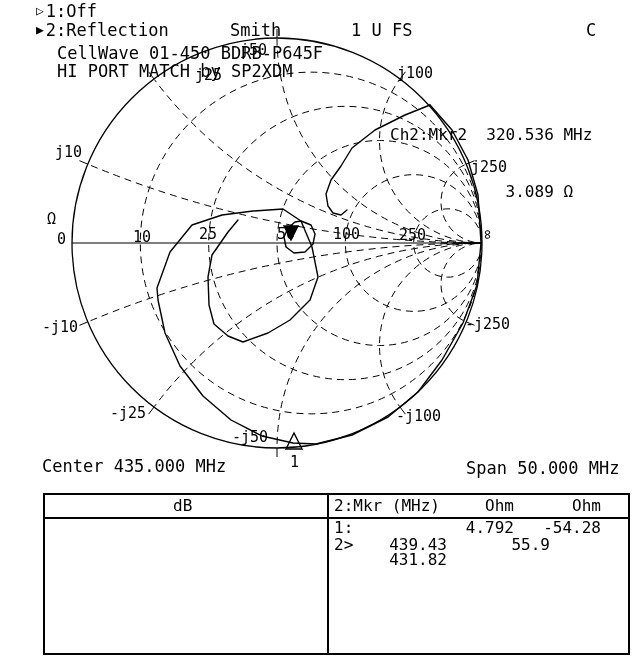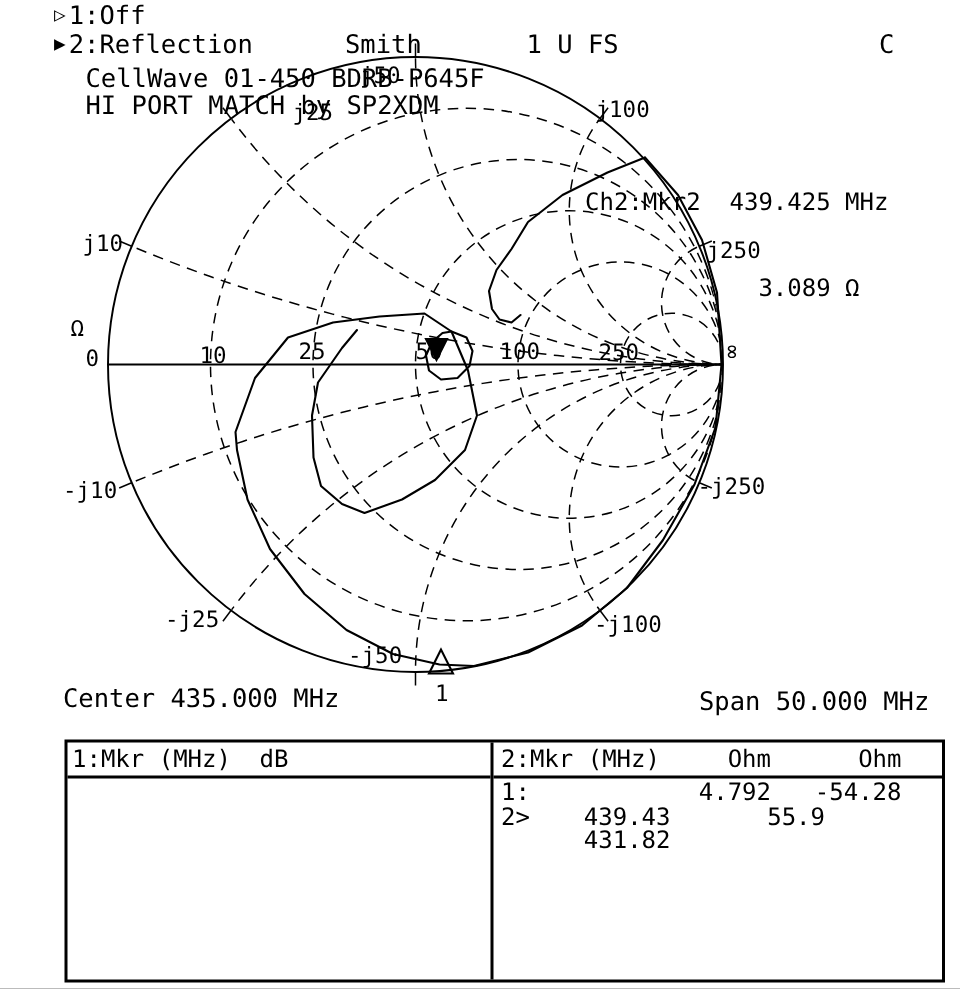--- a/index.html
+++ b/index.html
@@ -82,50 +82,49 @@
       <polyline points="430,105 452,130 468,160 478,195 481,243 477,285 463,323 442,360 418,392 388,417 352,435 316,444 293,443 262,436 231,420 203,396 180,366 165,333 158,300 157,288 170,252 192,225 222,215 253,211 283,209 301,221 312,247 318,277 310,300 290,320 268,333 243,342 228,336 214,324 209,305 208,277 212,255 228,232 238,220" fill="none" stroke="#000" stroke-width="1.4" stroke-linejoin="round" stroke-linecap="round"></polyline>
       <polyline points="430,105 405,115 375,130 352,148 341,166 331,180 326,194 328,206 333,213 341,215 347,210" fill="none" stroke="#000" stroke-width="1.4" stroke-linejoin="round" stroke-linecap="round"></polyline>
       <polyline points="301,221 311,225 315,234 313,244 305,252 294,253 286,247 284,237 288,228 295,222 301,221" fill="none" stroke="#000" stroke-width="1.4" stroke-linejoin="round" stroke-linecap="round"></polyline>
       <polygon points="284,226 298,226 291,240" fill="#000" stroke="#000" stroke-width="1.4"></polygon>
       <polygon points="294,433 286,449 302,449" fill="none" stroke="#000" stroke-width="1.4"></polygon>
       <text x="290" y="467" font-size="15">1</text>
     </svg>
   <div id="chart-labels">
       <div class="clabel" style="left: 240px; top: 43px;">j50</div>
       <div class="clabel" style="left: 195px; top: 68px;">j25</div>
-      <div class="clabel" style="left: 55px; top: 155px;">j10</div>
+      <div class="clabel" style="left: 55px; top: 145px;">j10</div>
       <div class="clabel" style="left: 397px; top: 66px;">j100</div>
       <div class="clabel" style="left: 471px; top: 160px;">j250</div>
       <div class="clabel" style="left: 47px; top: 212px;">Ω</div>
       <div class="clabel" style="left: 57px; top: 232px;">0</div>
       <div class="clabel" style="left: 133px; top: 230px;">10</div>
       <div class="clabel" style="left: 199px; top: 227px;">25</div>
       <div class="clabel" style="left: 277px; top: 227px;">50</div>
       <div class="clabel" style="left: 333px; top: 227px;">100</div>
       <div class="clabel" style="left: 399px; top: 228px;">250</div>
       <div class="clabel" style="left: 483px; top: 227px; transform: rotate(90deg);">∞</div>
       <div class="clabel" style="left: 42px; top: 320px;">-j10</div>
       <div class="clabel" style="left: 110px; top: 406px;">-j25</div>
       <div class="clabel" style="left: 232px; top: 430px;">-j50</div>
       <div class="clabel" style="left: 396px; top: 409px;">-j100</div>
       <div class="clabel" style="left: 465px; top: 317px;">-j250</div>
     </div>
 
   <div class="abs t16" style="left:390px;top:87px;">
-    <div>Ch2:Mkr2  439.425 MHz</div>
+    <div>Ch2:Mkr2  320.536 MHz</div>
     <div>            3.089 Ω</div>
   </div>
 
   <div class="abs t17" style="left:42px;top:457px;">Center 435.000 MHz</div>
   <div class="abs t17" style="left:466px;top:459px;">Span 50.000 MHz</div>
 
   <div class="mtable">
     <div class="mleft">
       <div class="mhead">
-        <span class="hcell" style="left:3px;">1:Mkr (MHz)</span>
         <span class="hcell" style="left:128px;">dB</span>
       </div>
     </div>
     <div class="mright">
       <div class="mhead">
         <span class="hcell" style="left:5px;">2:Mkr (MHz)</span>
         <span class="rcell" style="left:0;width:169px;">Ohm</span>
         <span class="rcell" style="left:0;width:256px;">Ohm</span>
       </div>
       <div class="mrow">

